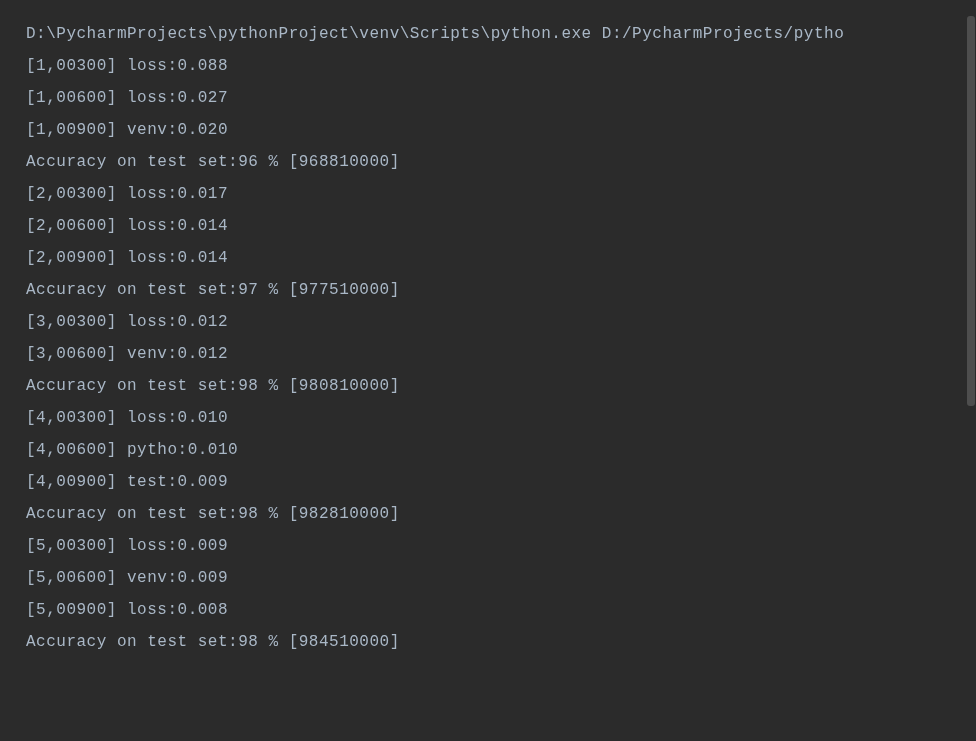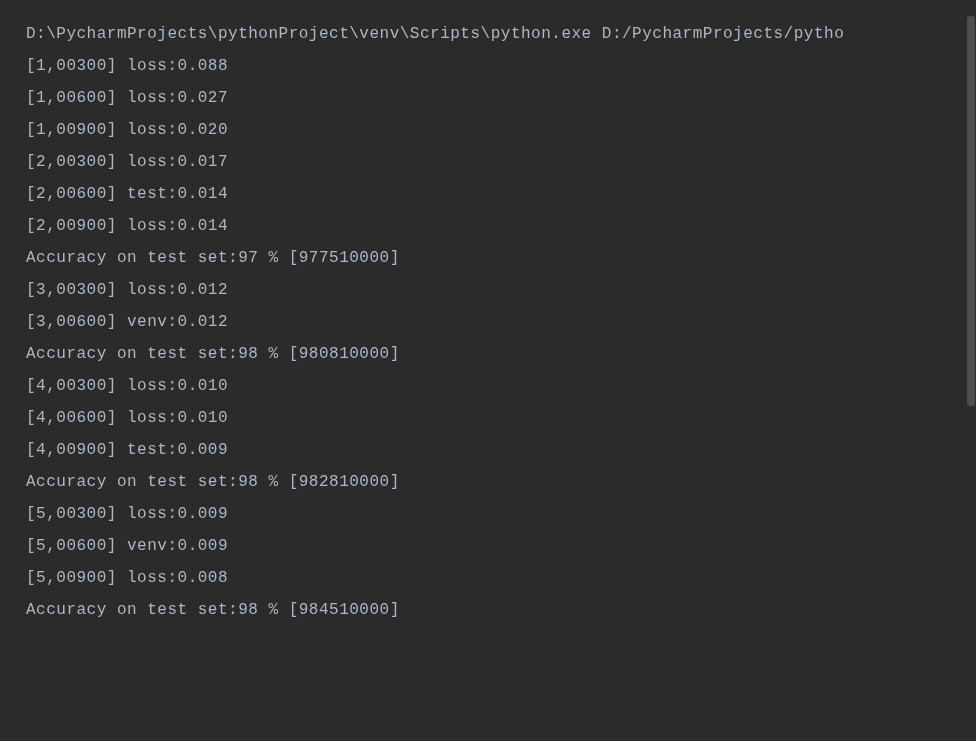--- a/index.html
+++ b/index.html
@@ -41,30 +41,31 @@
       border-radius: 3px;
     }
   </style>
 </head>
 <body>
 
 <div id="console-container">
     <div class="console-line">D:\PycharmProjects\pythonProject\venv\Scripts\python.exe D:/PycharmProjects/pytho</div>
     <div class="console-line">[1,00300] loss:0.088</div>
     <div class="console-line">[1,00600] loss:0.027</div>
-    <div class="console-line">[1,00900] loss:0.020</div>
+    <div class="console-line">[1,00900] venv:0.020</div>
+    <div class="console-line">Accuracy on test set:96 % [968810000]</div>
     <div class="console-line">[2,00300] loss:0.017</div>
-    <div class="console-line">[2,00600] test:0.014</div>
+    <div class="console-line">[2,00600] loss:0.014</div>
     <div class="console-line">[2,00900] loss:0.014</div>
     <div class="console-line">Accuracy on test set:97 % [977510000]</div>
     <div class="console-line">[3,00300] loss:0.012</div>
     <div class="console-line">[3,00600] venv:0.012</div>
     <div class="console-line">Accuracy on test set:98 % [980810000]</div>
     <div class="console-line">[4,00300] loss:0.010</div>
-    <div class="console-line">[4,00600] loss:0.010</div>
+    <div class="console-line">[4,00600] pytho:0.010</div>
     <div class="console-line">[4,00900] test:0.009</div>
     <div class="console-line">Accuracy on test set:98 % [982810000]</div>
     <div class="console-line">[5,00300] loss:0.009</div>
     <div class="console-line">[5,00600] venv:0.009</div>
     <div class="console-line">[5,00900] loss:0.008</div>
     <div class="console-line">Accuracy on test set:98 % [984510000]</div>
   </div>
 
 <div class="scrollbar">
   <div class="scrollbar-thumb"></div>

